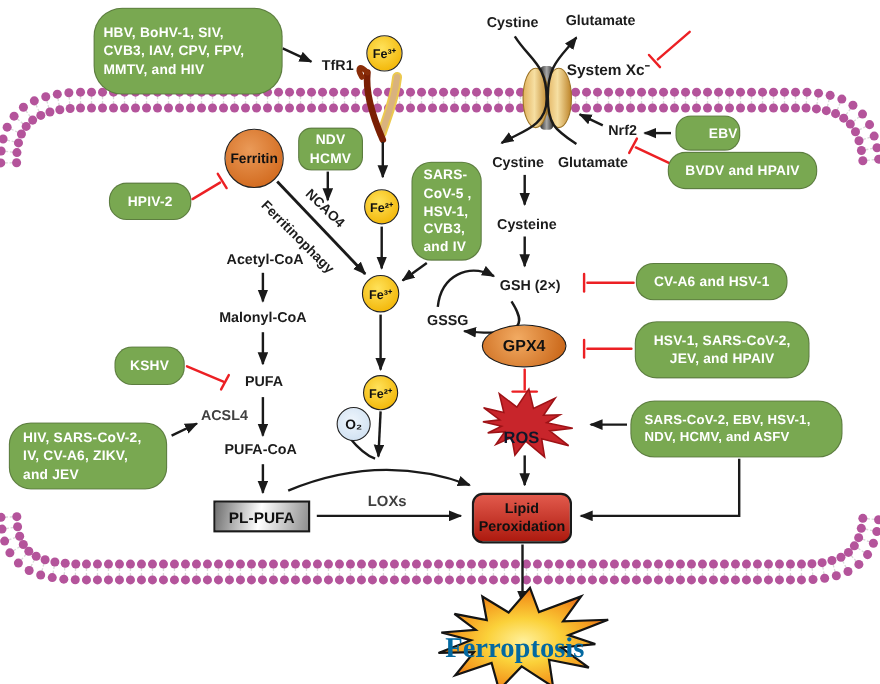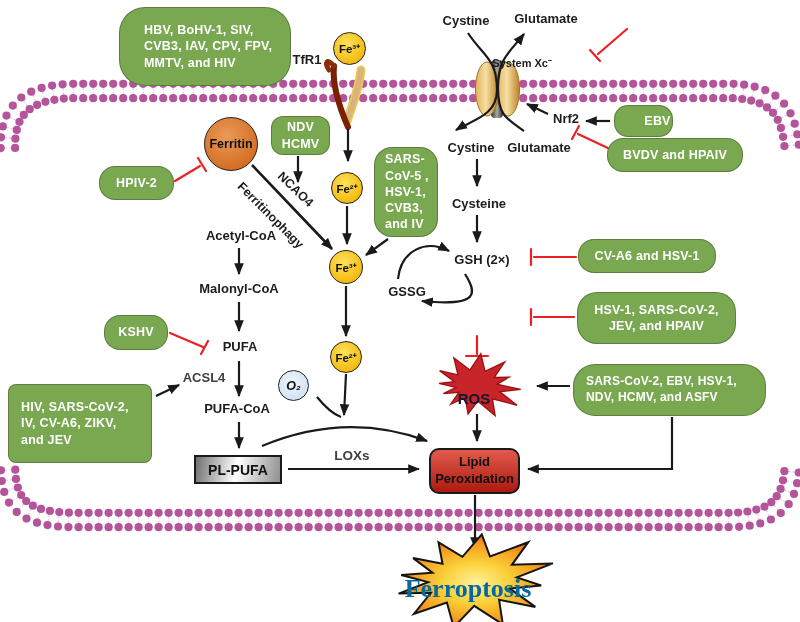--- a/index.html
+++ b/index.html
@@ -468,58 +468,59 @@
       <path d="M 477 336 L 477 354"></path>
         <path d="M 466 356 L 488 356"></path>
     </g>
 
     <g id="bursts">
         <polygon points="509.1,377.2 496.9,384.3 520.7,389.4 499.8,391.7 517.0,405.2 492.4,398.8 495.1,415.5 477.9,401.1 468.1,413.8 465.2,397.7 450.8,404.1 458.9,392.4 443.4,393.6 456.0,387.4 439.0,383.4 454.4,381.7 439.6,370.6 458.0,374.9 453.9,357.9 469.9,370.1 480.8,353.8 485.0,371.3 504.7,362.0 494.1,377.5" fill="#c8252b" stroke="#9e1216" stroke-width="1.4" stroke-linejoin="miter"></polygon>
         <polygon points="541.2,585.5 510.0,588.6 535.3,606.9 499.1,599.8 502.8,624.4 474.2,605.8 453.7,627.3 446.9,602.6 413.9,613.9 430.9,592.8 398.6,593.6 428.1,582.1 401.2,575.0 432.5,572.7 413.1,558.1 442.5,563.8 438.5,542.3 462.4,556.8 481.8,534.4 490.0,556.5 528.3,542.2 511.9,564.8 552.9,563.4 516.8,577.4" fill="url(#gFerro)" stroke="#141414" stroke-width="2" stroke-linejoin="miter"></polygon>
       </g>
   </svg>
 
-  <div class="vbox left" style="left:85px;top:7px;width:172px;height:79px;border-radius:26px;padding-left:24px;margin-left:34px;">HBV,  BoHV-1,  SIV,
+  <div class="vbox left" style="left:85px;top:7px;width:172px;height:79px;border-radius:26px;padding-left:8px;">HBV,  BoHV-1,  SIV,
 CVB3,  IAV,  CPV,  FPV,
 MMTV,  and HIV</div>
   <div class="vbox center" style="left:271px;top:116px;width:59px;height:39px;border-radius:12px;">NDV
 HCMV</div>
   <div class="vbox center" style="left:99px;top:166px;width:75px;height:34px;border-radius:16px;">HPIV-2</div>
   <div class="vbox left" style="left:374px;top:147px;width:64px;height:90px;border-radius:18px;padding-left:10px;">SARS-
 CoV-5 ,
 HSV-1,
 CVB3,
 and IV</div>
   <div class="vbox center" style="left:104px;top:315px;width:64px;height:35px;border-radius:16px;">KSHV</div>
-  <div class="vbox left" style="left:8px;top:384px;width:144px;height:79px;border-radius:8px;padding-left:12px;">HIV,  SARS-CoV-2,
+  <div class="vbox left" style="left:8px;top:384px;width:144px;height:61px;border-radius:20px;padding-left:12px;">HIV,  SARS-CoV-2,
 IV,  CV-A6, ZIKV,
 and JEV</div>
   <div class="vbox center" style="left:614px;top:105px;width:59px;height:32px;border-radius:14px;padding-left:28px;">EBV</div>
   <div class="vbox center" style="left:607px;top:138px;width:136px;height:34px;border-radius:16px;">BVDV and HPAIV</div>
   <div class="vbox center" style="left:578px;top:239px;width:138px;height:34px;border-radius:16px;">CV-A6 and HSV-1</div>
   <div class="vbox center" style="left:577px;top:292px;width:159px;height:52px;border-radius:20px;">HSV-1,  SARS-CoV-2,
 JEV,  and HPAIV</div>
   <div class="vbox left" style="left:573px;top:364px;width:193px;height:52px;border-radius:22px;padding-left:12px;font-size:12px;">SARS-CoV-2,  EBV, HSV-1,
 NDV,  HCMV,  and ASFV</div>
 
   <div class="circ fe" style="left:333px;top:32px;width:33px;height:33px;">Fe³⁺</div>
   <div class="circ fe" style="left:331px;top:172px;width:32px;height:32px;">Fe²⁺</div>
   <div class="circ fe" style="left:329px;top:250px;width:34px;height:34px;">Fe³⁺</div>
   <div class="circ fe" style="left:330px;top:341px;width:32px;height:32px;">Fe²⁺</div>
-  <div class="circ o2" style="left:278px;top:370px;width:31px;height:31px;font-style:italic;">O₂</div>
+  <div class="circ o2" style="left:306px;top:370px;width:31px;height:31px;">O₂</div>
   <div class="circ ferritin" style="left:204px;top:117px;width:54px;height:54px;">Ferritin</div>
+  <div class="gpx4" style="left:438px;top:295px;width:77px;height:39px;">GPX4</div>
 
   <div class="plpufa" style="left:194px;top:455px;width:88px;height:29px;">PL-PUFA</div>
   <div class="lipid" style="left:429px;top:448px;width:91px;height:46px;">Lipid
 Peroxidation</div>
 
   <div class="lbl" style="left:307px;top:60px;">TfR1</div>
   <div class="lbl" style="left:466px;top:21px;">Cystine</div>
   <div class="lbl" style="left:546px;top:19px;">Glutamate</div>
-  <div class="lbl" style="left:522px;top:64px;font-size:11px;">System Xc⁻</div>
+  <div class="lbl" style="left:553px;top:64px;font-size:14px;">System Xc⁻</div>
   <div class="lbl" style="left:566px;top:119px;">Nrf2</div>
   <div class="lbl" style="left:471px;top:148px;">Cystine</div>
   <div class="lbl" style="left:539px;top:148px;">Glutamate</div>
   <div class="lbl" style="left:479px;top:204px;">Cysteine</div>
   <div class="lbl" style="left:482px;top:260px;">GSH (2×)</div>
   <div class="lbl" style="left:407px;top:292px;">GSSG</div>
   <div class="lbl" style="left:241px;top:236px;">Acetyl-CoA</div>
   <div class="lbl" style="left:239px;top:289px;">Malonyl-CoA</div>
   <div class="lbl" style="left:240px;top:347px;">PUFA</div>
   <div class="lbl red" style="left:204px;top:378px;">ACSL4</div>

